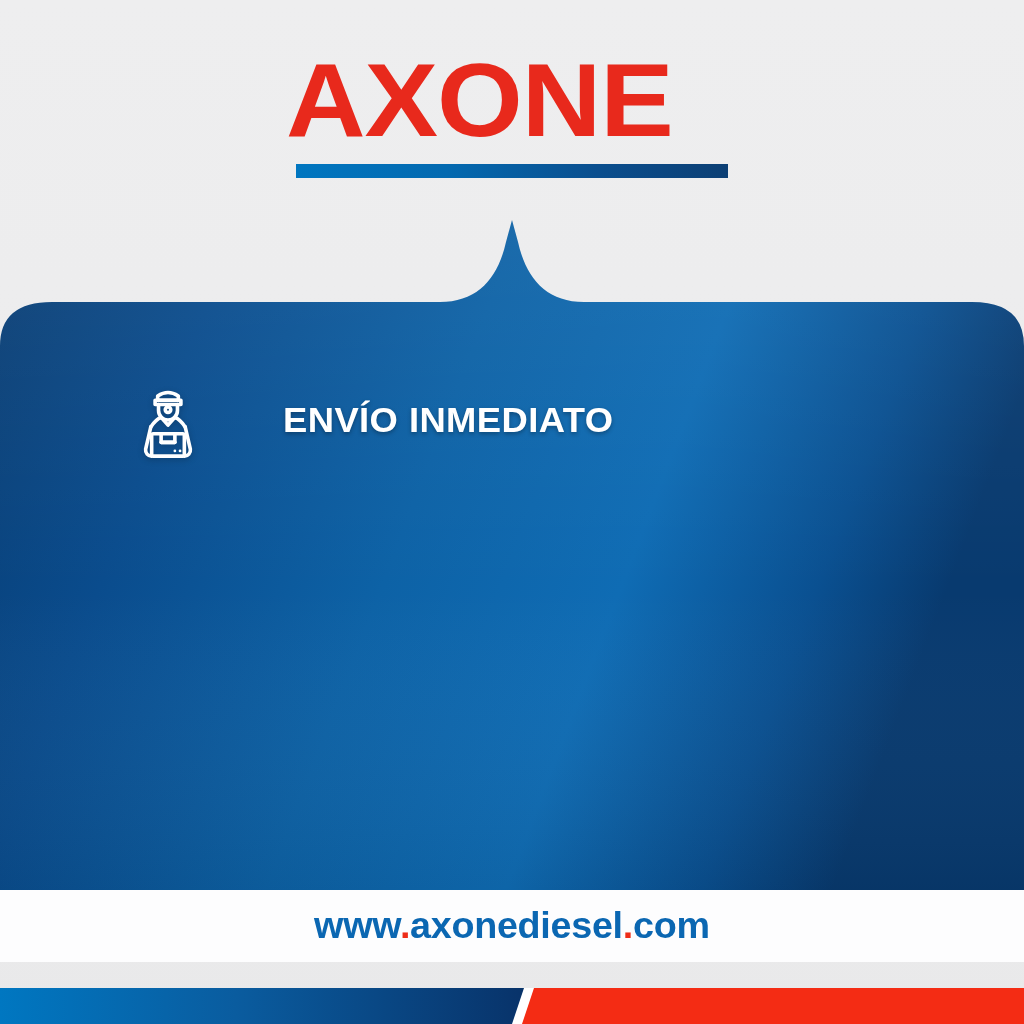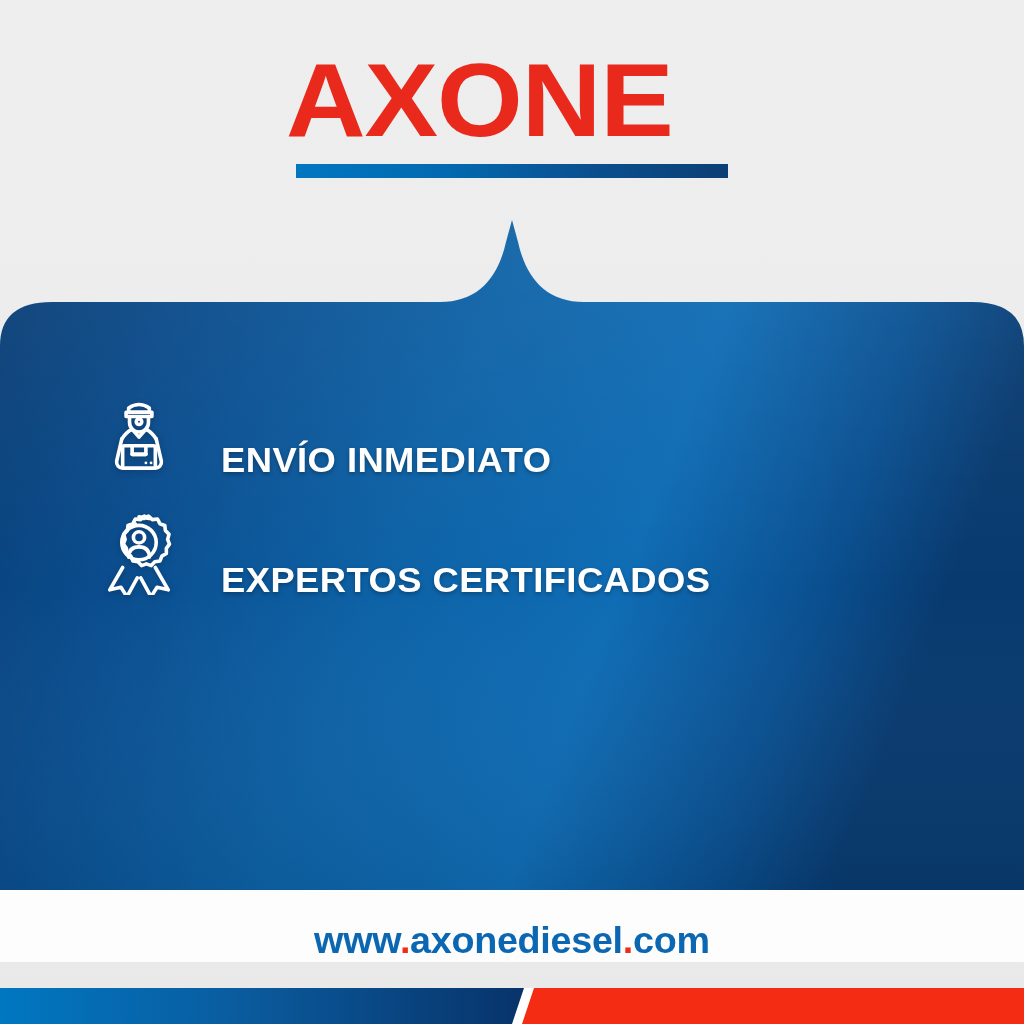--- a/index.html
+++ b/index.html
@@ -68,24 +68,25 @@
 
   
   .features {
     position: absolute;
     left: 0;
     top: 360px;
     width: 1024px;
   }
   .feature-row {
     display: flex;
-    align-items: flex-end;
+    align-items: center;
     height: 120px;
-    padding-left: 91px;
+    padding-left: 120px;
     box-sizing: border-box;
+    gap: 33px;
   }
   .feature-icon {
     width: 96px;
     height: 96px;
     flex: 0 0 96px;
     display: flex;
     align-items: center;
     justify-content: center;
     filter: drop-shadow(0 2px 3px rgba(0,0,0,0.22));
   }
@@ -109,21 +110,21 @@
 
   
   .footer-url-band {
     position: absolute;
     left: 0;
     top: 890px;
     width: 1024px;
     height: 72px;
     background: #fdfdfe;
     display: flex;
-    align-items: flex-end;
+    align-items: center;
     justify-content: center;
   }
   .footer-url {
     font-family: "Liberation Sans", sans-serif;
     font-weight: 700;
     font-size: 37px;
     color: #0b67b2;
     letter-spacing: -0.3px;
     transform: scaleX(1.02);
   }
@@ -208,43 +209,20 @@
           <path d="M42 76 h16"></path>
           <circle cx="58" cy="86" r="1.6" fill="#ffffff" stroke="none"></circle>
           <circle cx="64" cy="86" r="1.6" fill="#ffffff" stroke="none"></circle>
         </svg>
       </div>
       <div class="feature-label">ENVÍO INMEDIATO</div>
     </div>
 
 
 
-    <div class="feature-row">
-      <div class="feature-icon">
-        <svg viewBox="0 0 100 100" fill="none" stroke="#ffffff" stroke-width="4.2" stroke-linecap="round" stroke-linejoin="round">
-
-          <path d="M31 68 L16 94 l13 -3 l7 11 l12 -22"></path>
-          <path d="M69 68 L84 94 l-13 -3 l-7 11 l-12 -22"></path>
-
-          <path d="M50 9
-                   l5.6 2.1 l5.4 -2.8 l4.5 4.1 l6.0 -0.7 l2.8 5.4 l5.7 2.0 l0.7 6.0 l4.2 4.4
-                   l-1.6 5.8 l2.1 5.6 l-3.6 4.9 l0 6.0 l-5.2 3.0 l-2.2 5.6 l-6.0 1.0 l-4.2 4.4
-                   l-5.6 -2.0 l-5.6 2.0 l-4.2 -4.4 l-6.0 -1.0 l-2.2 -5.6 l-5.2 -3.0 l0 -6.0
-                   l-3.6 -4.9 l2.1 -5.6 l-1.6 -5.8 l4.2 -4.4 l0.7 -6.0 l5.7 -2.0 l2.8 -5.4
-                   l6.0 0.7 l4.5 -4.1 l5.4 2.8 Z"></path>
-          <circle cx="50" cy="39" r="20"></circle>
-
-          <circle cx="50" cy="33" r="6.5"></circle>
-          <path d="M38 56 q0 -12 12 -12 q12 0 12 12"></path>
-
-          <circle cx="46" cy="17" r="1.6" fill="#ffffff" stroke="none"></circle>
-        </svg>
-      </div>
-      <div class="feature-label">EXPERTOS CERTIFICADOS</div>
-    </div>
 
   </div>
 
   <div class="footer-url-band">
     <div class="footer-url">
       <span>www</span><span class="dot">.</span><span>axonediesel</span><span class="dot">.</span><span>com</span>
     </div>
   </div>
 
   <div class="bottom-bar">

